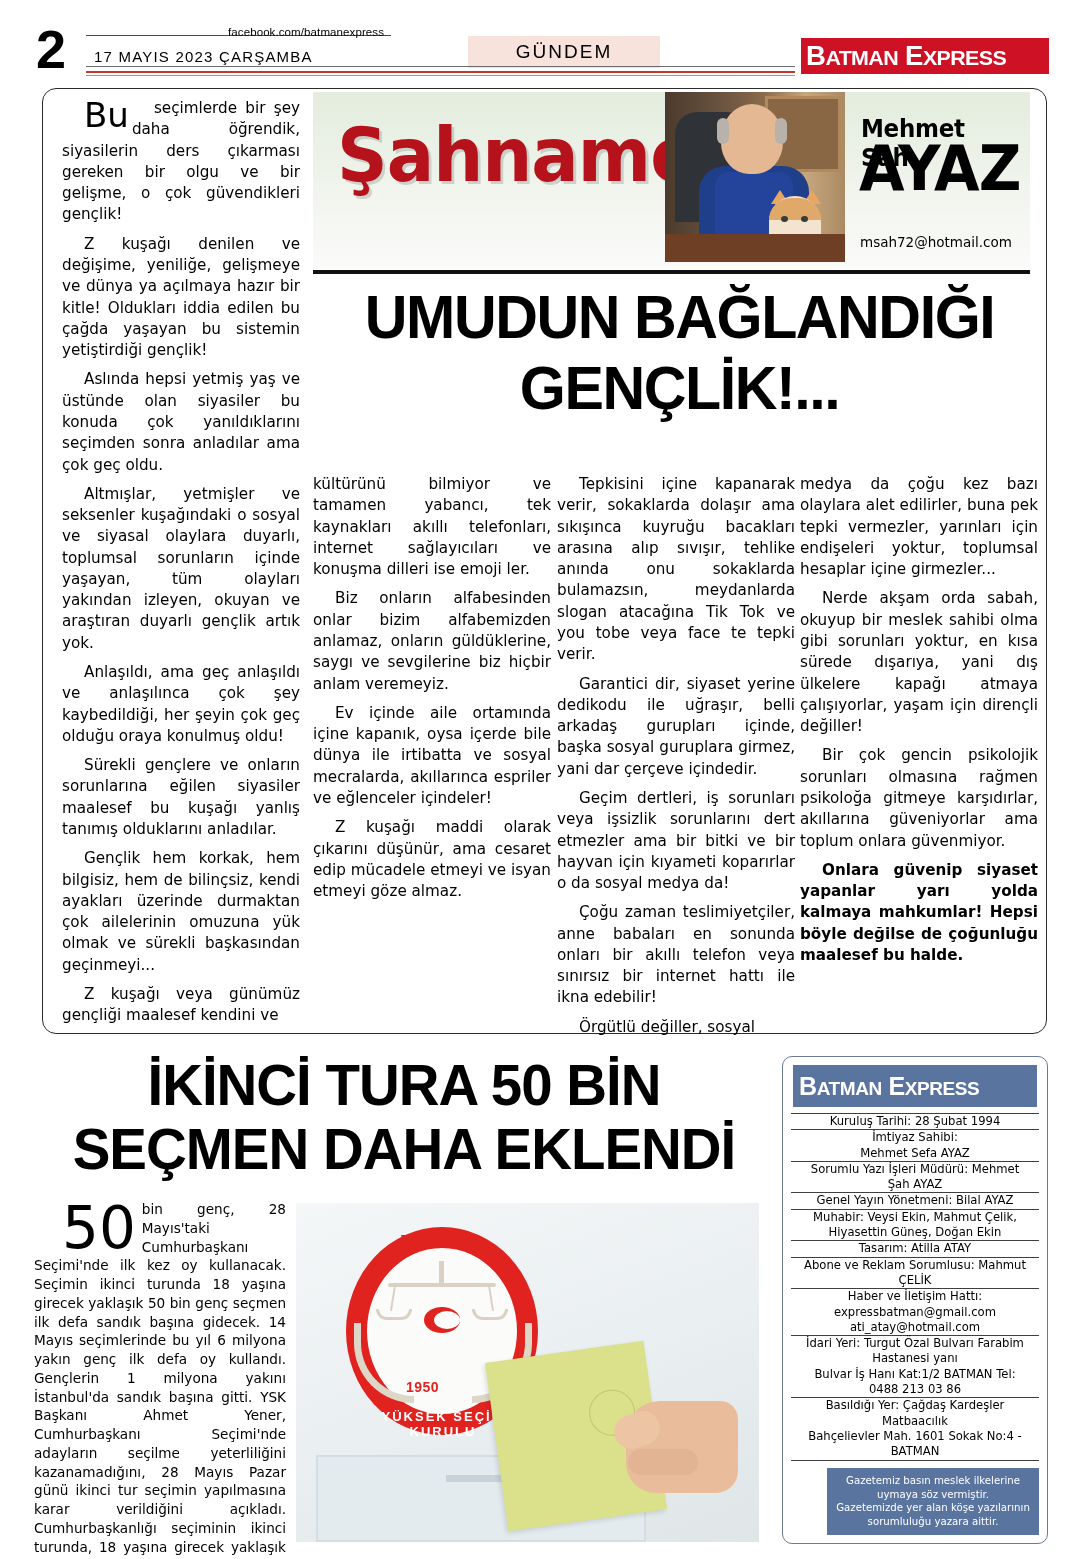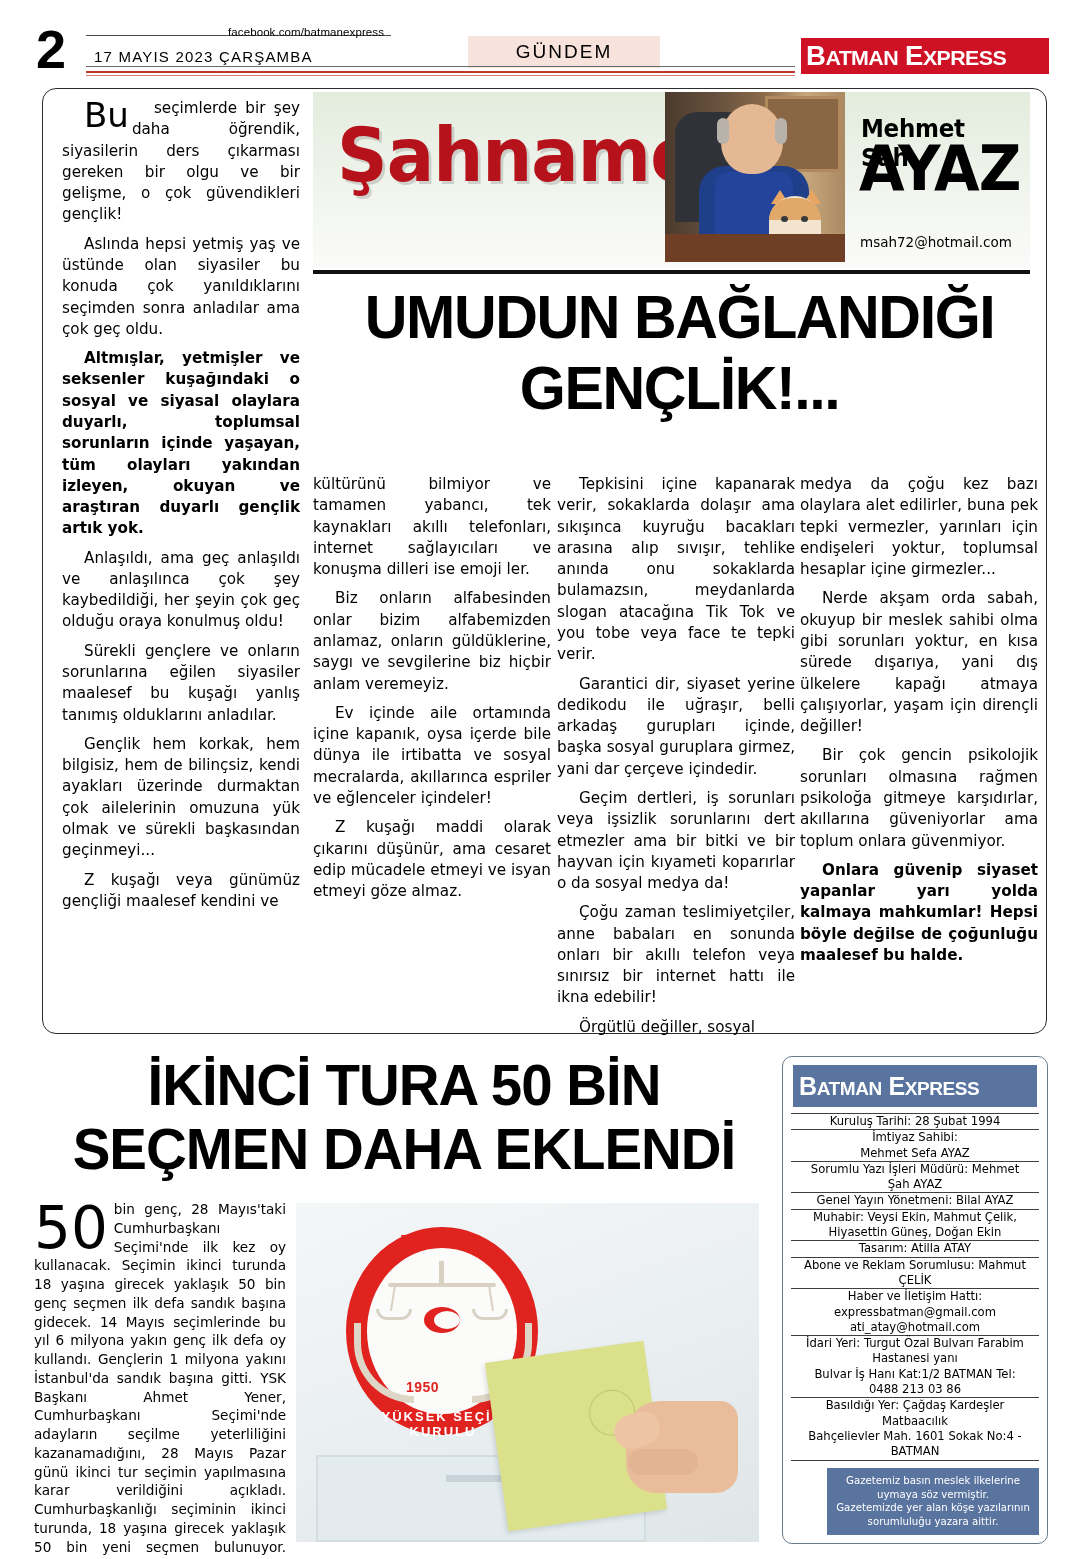--- a/index.html
+++ b/index.html
@@ -67,21 +67,21 @@
     border:1.4px solid #2b2b2b; border-radius:14px;
   }
 
   
   .col1 {
     position:absolute; left:62px; top:98px; width:238px; height:925px;
     font-size:15.2px; line-height:1.40; text-align:justify;
     font-family:"DejaVu Sans", sans-serif;
   }
   .col1 p { margin:0 0 8px 0; text-indent:22px; }
-  .col1 p.b { font-weight:bold; }
+  .col1 p.b { font-weight:normal; }
   .dropcap {
     float:left; font-size:34px; line-height:30px; font-weight:400;
     padding:2px 3px 0 0; font-family:"DejaVu Sans", sans-serif;
   }
 
   
   .banner {
     position:absolute; left:313px; top:92px; width:717px; height:177px;
     background:linear-gradient(180deg,#e3ecdd 0%, #eef3ea 45%, #fbfbfa 100%);
     overflow:hidden;
@@ -166,21 +166,21 @@
   .bottom-headline .l2 { display:block; font-size:57px; letter-spacing:-1px; margin-top:9px; transform:scaleX(.99); }
 
   .bottom-text {
     position:absolute; left:34px; top:1200px; width:252px; height:345px;
     font-size:13.6px; line-height:1.38; text-align:justify;
     font-family:"DejaVu Sans", sans-serif;
   }
   .bottom-text p { margin:0; text-indent:0; }
   .dropcap2 {
     float:left; font-size:58px; line-height:48px; font-weight:400;
-    padding:4px 6px 0 0; font-family:"DejaVu Sans", sans-serif;
+    padding:4px 6px 0 0; font-family:"DejaVu Sans", sans-serif;margin-left:28px;
   }
 
   
   .ysk-photo {
     position:absolute; left:296px; top:1203px; width:463px; height:339px;
     background:#eef2f4; overflow:hidden;
   }
   .ysk-bg { position:absolute; inset:0; background:linear-gradient(160deg,#f4f7f8 0%, #e9eef0 55%, #dfe6e8 100%); }
   .ysk-seal {
     position:absolute; left:50px; top:24px; width:192px; height:208px;
@@ -289,20 +289,21 @@
 </div>
 <div class="banner-underline"></div>
 
 <div class="headline">
   <span class="l1">UMUDUN BAĞLANDIĞI</span>
   <span class="l2">GENÇLİK!...</span>
 </div>
 
 <div class="col1">
   <p><span class="dropcap">Bu</span><span>seçimlerde bir şey daha öğrendik, siyasilerin ders çıkarması gereken bir olgu ve bir gelişme, o çok güvendikleri gençlik!</span></p>
+  <p>Z kuşağı denilen ve değişime, yeniliğe, gelişmeye ve dünya ya açılmaya hazır bir kitle! Oldukları iddia edilen bu çağda yaşayan bu sistemin yetiştirdiği gençlik!</p>
   <p>Aslında hepsi yetmiş yaş ve üstünde olan siyasiler bu konuda çok yanıldıklarını seçimden sonra anladılar ama çok geç oldu.</p>
   <p class="b">Altmışlar, yetmişler ve seksenler kuşağındaki o sosyal ve siyasal olaylara duyarlı, toplumsal sorunların içinde yaşayan, tüm olayları yakından izleyen, okuyan ve araştıran duyarlı gençlik artık yok.</p>
   <p>Anlaşıldı, ama geç anlaşıldı ve anlaşılınca çok şey kaybedildiği, her şeyin çok geç olduğu oraya konulmuş oldu!</p>
   <p>Sürekli gençlere ve onların sorunlarına eğilen siyasiler maalesef bu kuşağı yanlış tanımış olduklarını anladılar.</p>
   <p>Gençlik hem korkak, hem bilgisiz, hem de bilinçsiz, kendi ayakları üzerinde durmaktan çok ailelerinin omuzuna yük olmak ve sürekli başkasından geçinmeyi...</p>
   <p>Z kuşağı veya günümüz gençliği maalesef kendini ve</p>
 </div>
 
 <div class="bodycol" id="col2">
   <p class="ni">kültürünü bilmiyor ve tamamen yabancı, tek kaynakları akıllı telefonları, internet sağlayıcıları ve konuşma dilleri ise emoji ler.</p>

